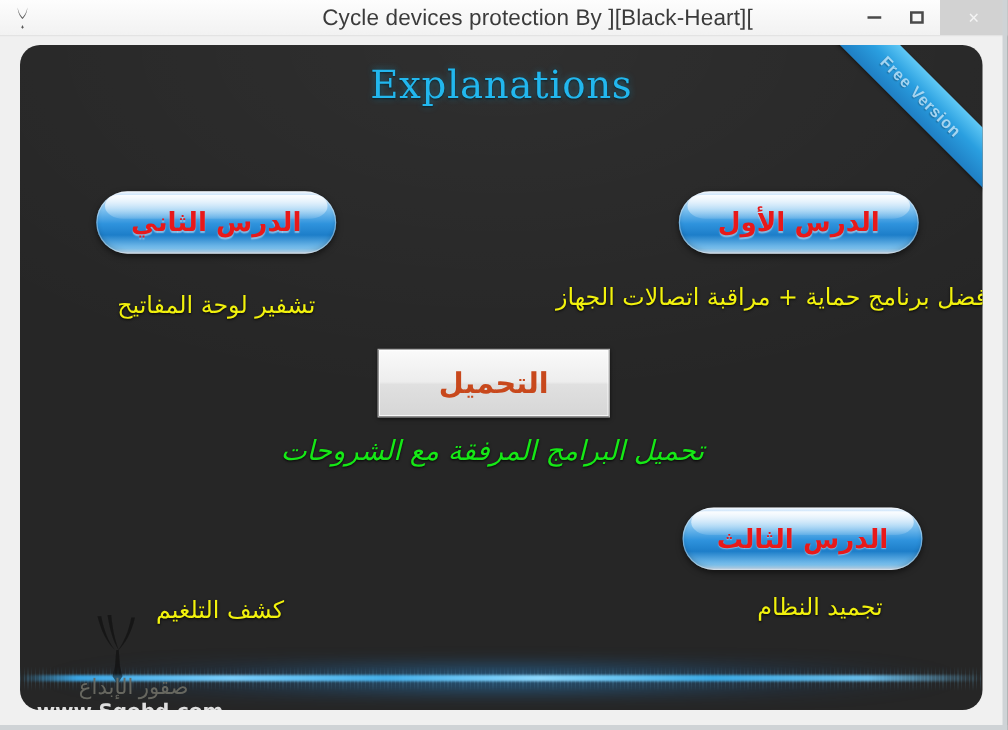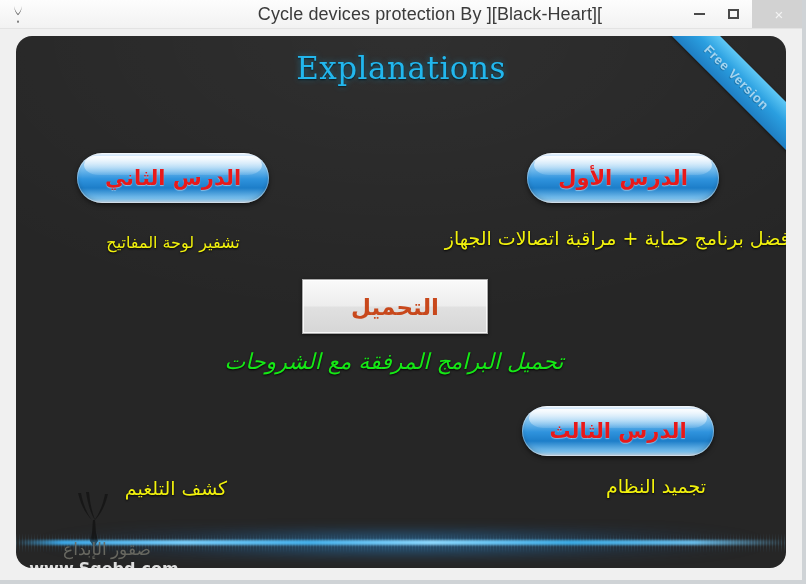--- a/index.html
+++ b/index.html
@@ -107,23 +107,23 @@
   }
   .pill .plabel{
     position:absolute;left:0;top:0;width:192px;height:50px;
     display:flex;align-items:center;justify-content:center;
     font-family:"DejaVu Sans", sans-serif;
     font-size:21px;font-weight:bold;color:#e8191a;
     direction:rtl;
     text-shadow:0 1px 1px rgba(255,255,255,.45);
   }
   #pill-lesson2{left:61px;top:117px;}
-  #pill-lesson1{left:511px;top:117px;}
+  #pill-lesson1{left:527px;top:117px;}
   #pill-lesson4{left:59px;top:370px;}
-  #pill-lesson3{left:506px;top:370px;}
+  #pill-lesson3{left:530px;top:370px;}
 
   
   #download-btn{
     position:absolute;left:286px;top:243px;width:184px;height:53px;
     background:linear-gradient(180deg,#fafafa 0%,#ededed 48%,#e0e0e0 52%,#d6d6d6 100%);
     border:1px solid #a9a9a9;
     box-shadow:0 1px 3px rgba(0,0,0,.6), inset 0 0 0 1px rgba(255,255,255,.8);
     display:flex;align-items:center;justify-content:center;
     cursor:pointer;
   }
@@ -136,21 +136,21 @@
   
   .caption{
     position:absolute;
     font-family:"DejaVu Sans", sans-serif;
     direction:rtl;white-space:nowrap;
     text-shadow:0 1px 2px rgba(0,0,0,.9);
   }
   .yellow{color:#f2f20d;}
   .green{color:#16e816;font-style:italic;}
 
-  #cap-lesson2{left:72px;top:197px;width:170px;text-align:center;font-size:16px;}
+  #cap-lesson2{left:72px;top:197px;width:170px;text-align:center;font-size:19px;}
   #cap-lesson1{left:443px;top:191px;width:336px;text-align:center;font-size:19px;}
   #cap-download{left:205px;top:313px;width:346px;text-align:center;font-size:22px;}
   #cap-lesson4{left:75px;top:441px;width:170px;text-align:center;font-size:19px;}
   #cap-lesson3{left:545px;top:439px;width:190px;text-align:center;font-size:19px;}
 
   
   #waveform{
     position:absolute;left:0;top:478px;width:770px;height:60px;
     overflow:hidden;pointer-events:none;
   }

